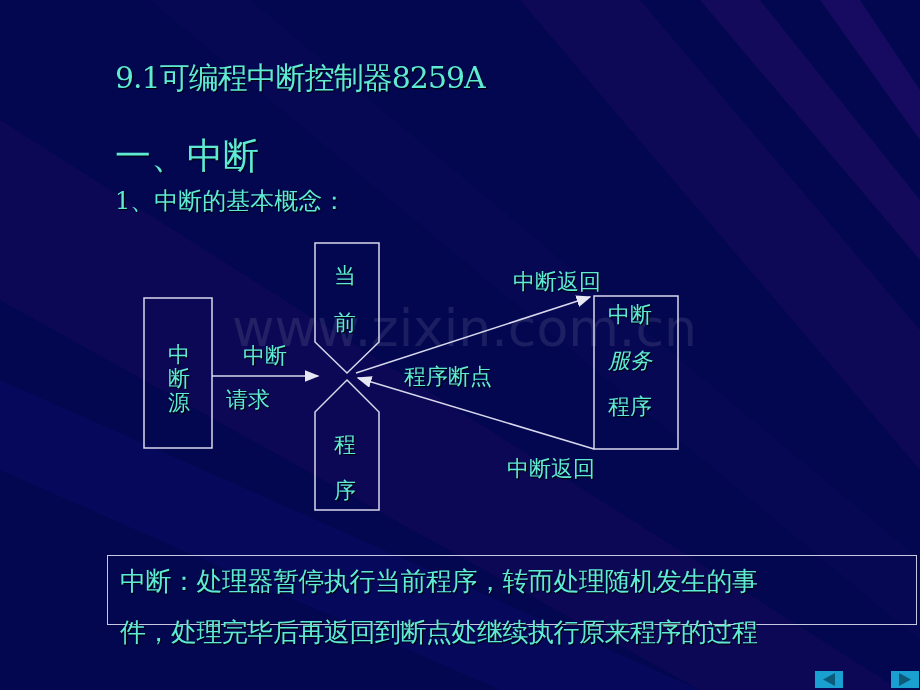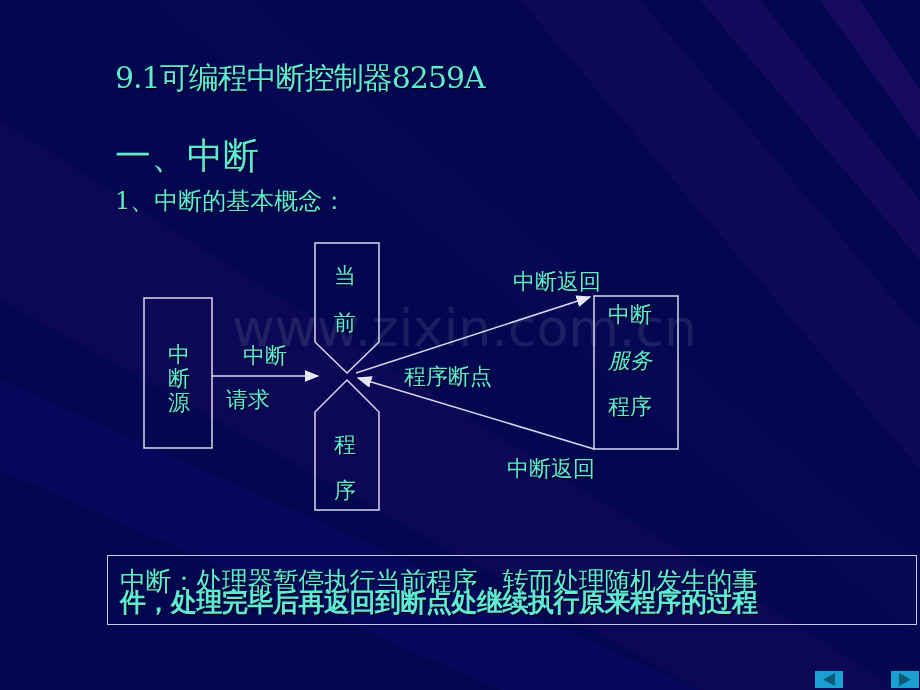--- a/index.html
+++ b/index.html
@@ -78,21 +78,21 @@
 <div class="lbl yellow" style="left:513px;top:267px;">中断返回</div>
 <div class="lbl yellow" style="left:404px;top:362px;">程序断点</div>
 <div class="lbl yellow" style="left:507px;top:454px;">中断返回</div>
 
 <div class="lbl yellow" style="left:608px;top:300px;">中断</div>
 <div class="lbl yellow" style="left:608px;top:346px;font-style:italic;">服务</div>
 <div class="lbl yellow" style="left:608px;top:392px;">程序</div>
 
 <div class="defbox">
   <div class="defline yellow" style="top:8px;">中断：处理器暂停执行当前程序，转而处理随机发生的事</div>
-  <div class="defline yellow" style="top:29px;font-weight:bold;">件，处理完毕后再返回到断点处继续执行原来程序的过程</div>
+  <div class="defline yellow" style="top:59px;">件，处理完毕后再返回到断点处继续执行原来程序的过程</div>
 </div>
 
 <div class="nav" style="left:815px;">
   <svg width="28" height="17" viewBox="0 0 28 17">
     <polygon points="8,8.5 20,2 20,15" fill="#0a5a78"></polygon>
   </svg>
 </div>
 <div class="nav" style="left:891px;">
   <svg width="28" height="17" viewBox="0 0 28 17">
     <polygon points="20,8.5 8,2 8,15" fill="#0a5a78"></polygon>

